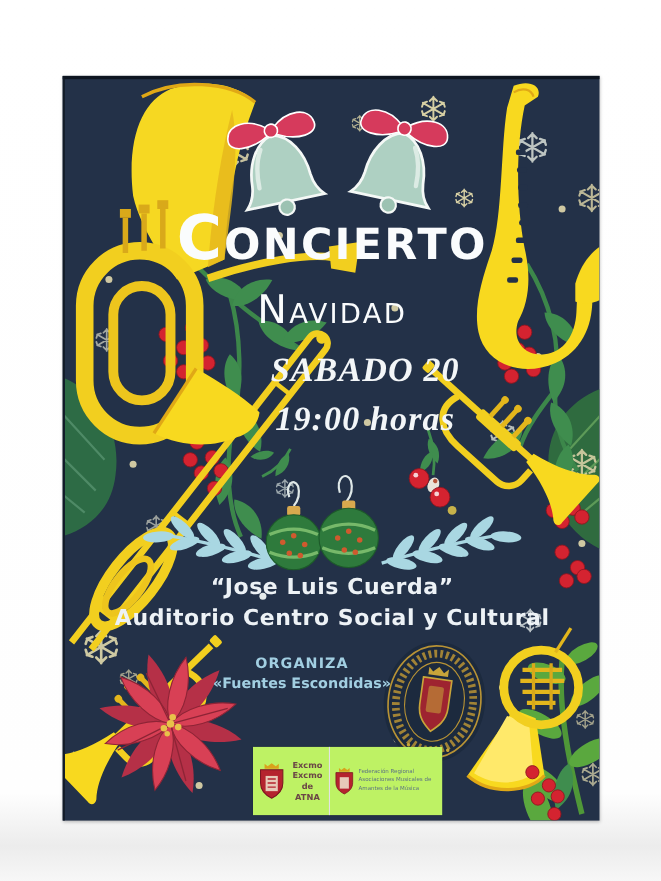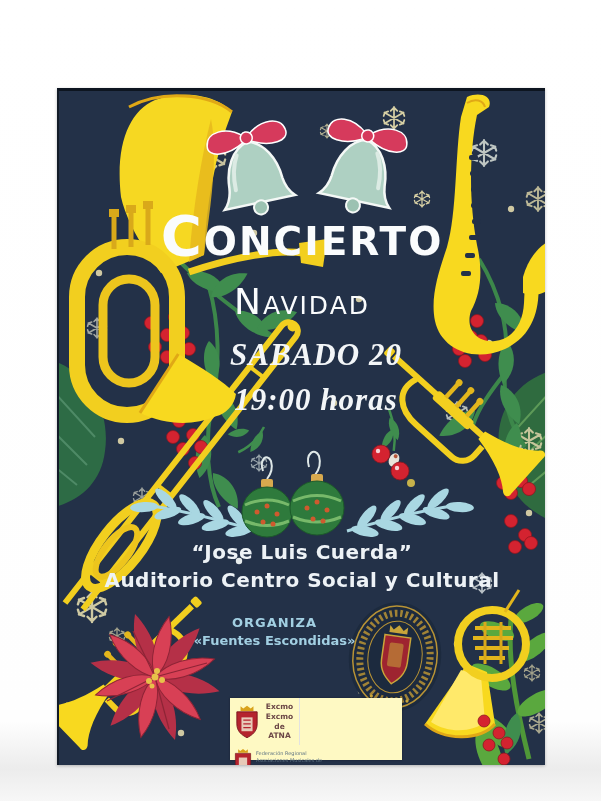--- a/index.html
+++ b/index.html
@@ -6,40 +6,39 @@
   body {
     width:601px; height:801px; position:relative; overflow:hidden;
     background:linear-gradient(180deg,#ffffff 0%,#fefefe 90%,#ececec 96%,#f7f7f7 100%);
     font-family:"DejaVu Sans","Liberation Sans",sans-serif;
   }
   .poster {
     position:absolute; left:57px; top:69px; width:486px; height:674px;
     background:#233148; overflow:hidden;
     border-top:3px solid #0d1520; border-left:2px solid #121b28;
     box-shadow:0 1px 3px rgba(0,0,0,.25);
-    margin-top:19px;
   }
   svg.deco { position:absolute; left:0; top:0; }
   .txt { position:absolute; left:0; width:100%; text-align:center; color:#fafcfd; }
   .title    { top:112px; font-size:56px; font-weight:bold; font-variant:small-caps; letter-spacing:2px; }
   .subtitle { top:190px; font-size:36px; font-weight:normal; font-variant:small-caps; letter-spacing:2px; }
   .datetime {
-    top:242px; left:92px; width:330px; text-align:center;
+    top:242px; left:108px; width:330px; text-align:center;
     font-family:"Liberation Serif","DejaVu Serif",serif; font-style:italic; font-weight:bold;
     font-size:31px; line-height:1.45; color:#f3f6f8; letter-spacing:1px; position:absolute;
   }
   .venue { top:447px; font-size:20px; font-weight:bold; letter-spacing:.5px; line-height:1.4; color:#edf2f6; }
   .organiza { position:absolute; top:524px; left:18px; width:395px; text-align:center;
               color:#a2cfe2; }
   .organiza .l1 { font-size:13px; font-weight:bold; letter-spacing:1px; margin-bottom:3px; }
   .organiza .l2 { font-size:13.5px; font-weight:bold; }
   .organiza .l3 { font-size:13px; font-weight:bold; margin-top:2px; }
   .logos {
     position:absolute; left:171px; top:607px; width:172px; height:62px;
-    background:#fef9c3; display:flex; box-shadow:0 0 2px rgba(0,0,0,.35);flex-direction:column;
+    background:#bef264; display:flex; box-shadow:0 0 2px rgba(0,0,0,.35);
   }
   .logo-town { width:70px; display:flex; align-items:center; gap:3px;
                padding:4px 2px 4px 5px; box-sizing:border-box; border-right:1px solid #e2e2e2; }
   .town-text { flex:1; font-size:7.5px; font-weight:bold; color:#6b4646; text-align:center; line-height:1.3; }
   .town-text span { display:block; }
   .logo-fed { flex:1; display:flex; align-items:center; gap:4px; padding:3px 4px; box-sizing:border-box; }
   .fed-text { font-size:5px; color:#5d7383; line-height:1.5; }
   .fed-text span { display:block; }
 </style>
 </head>

